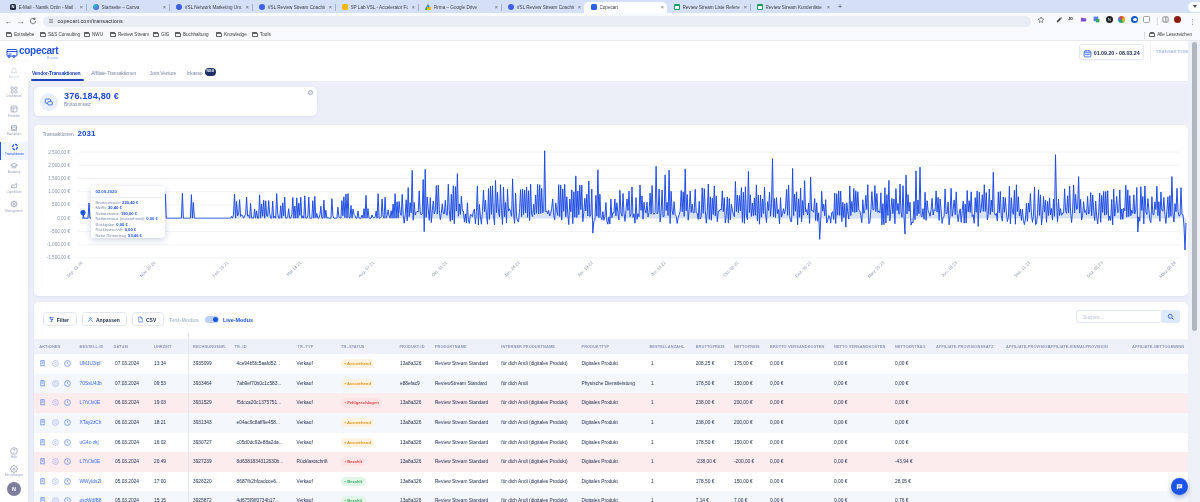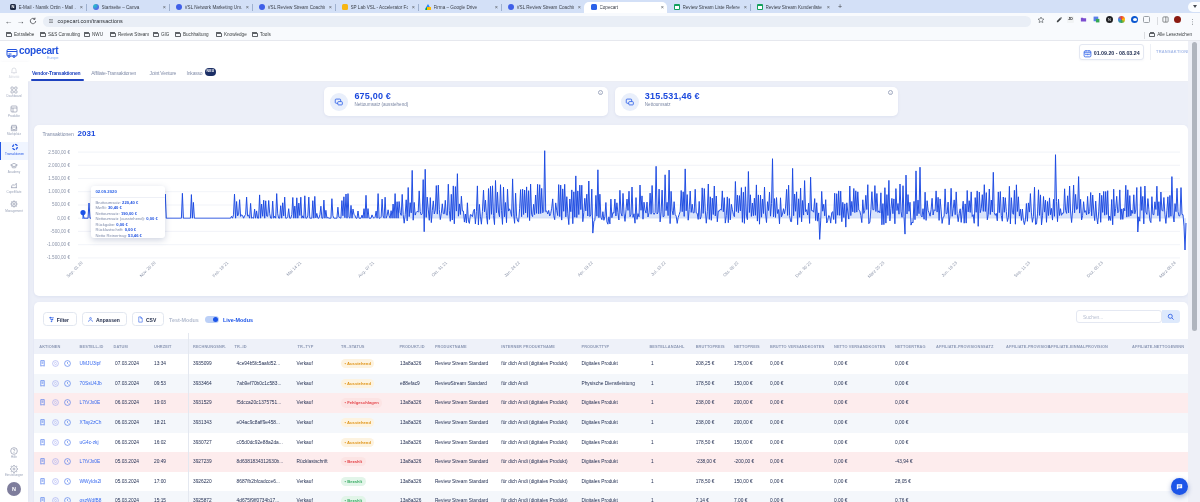--- a/index.html
+++ b/index.html
@@ -352,40 +352,29 @@
   <div id="avatar">N</div>
  </div>
  <div id="apptabs">
    <span class="atab on" style="left:3.9px">Vendor-Transaktionen</span>
    <span class="atab" style="left:63.2px">Affiliate-Transaktionen</span>
    <span class="atab" style="left:121.6px">Joint Venture</span>
    <span class="atab" style="left:158.6px">Inkasso</span>
    <div id="atunder"></div>
         <div id="neu">NEU</div>
  </div>
-      <div class="card" style="left:324.4px;top:46px;width:283.2px;height:29px">
+<div class="card" style="left:34.0px;top:46px;width:283.2px;height:29px">
   <div class="cic">
           <svg viewBox="0 0 24 24" fill="none" stroke="#2b5fe8" stroke-width="2">
             <rect x="3" y="5" width="13" height="10" rx="2"></rect>
             <rect x="9" y="11" width="11" height="8" rx="2" fill="#e9effb"></rect>
           </svg>
         </div>
-  <div class="cval">675,00 €</div>
-        <div class="clab">Nettoumsatz (ausstehend)</div>
-  <div class="cinfo">i</div>
-</div>
-      <div class="card" style="left:614.8px;top:46px;width:283.2px;height:29px">
-  <div class="cic">
-          <svg viewBox="0 0 24 24" fill="none" stroke="#2b5fe8" stroke-width="2">
-            <rect x="3" y="5" width="13" height="10" rx="2"></rect>
-            <rect x="9" y="11" width="11" height="8" rx="2" fill="#e9effb"></rect>
-          </svg>
-        </div>
-  <div class="cval">315.531,46 €</div>
-        <div class="clab">Nettoumsatz</div>
+  <div class="cval">376.184,80 €</div>
+        <div class="clab">Bruttoumsatz</div>
   <div class="cinfo">i</div>
 </div>
  <div id="chart">
    <span id="chtitle">Transaktionen</span>
         <span id="chnum">2031</span>
    <div style="position:absolute;left:0;top:0;width:1154px;height:171px">
           <div class="ylab" style="top:24.5px">2.500,00 €</div>
           <div class="ylab" style="top:37.7px">2.000,00 €</div>
           <div class="ylab" style="top:50.9px">1.500,00 €</div>
           <div class="ylab" style="top:64.1px">1.000,00 €</div>

